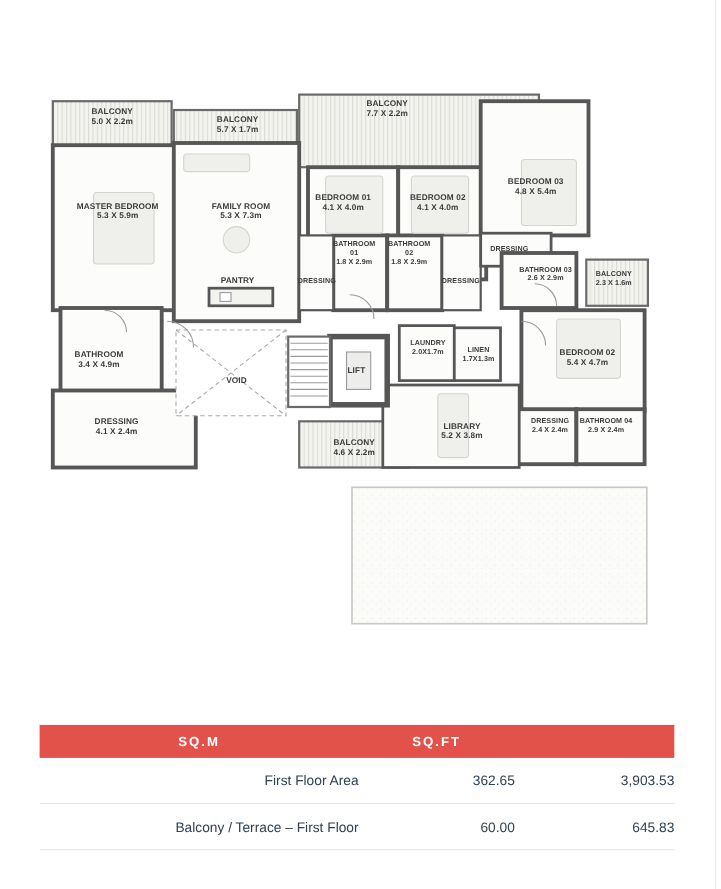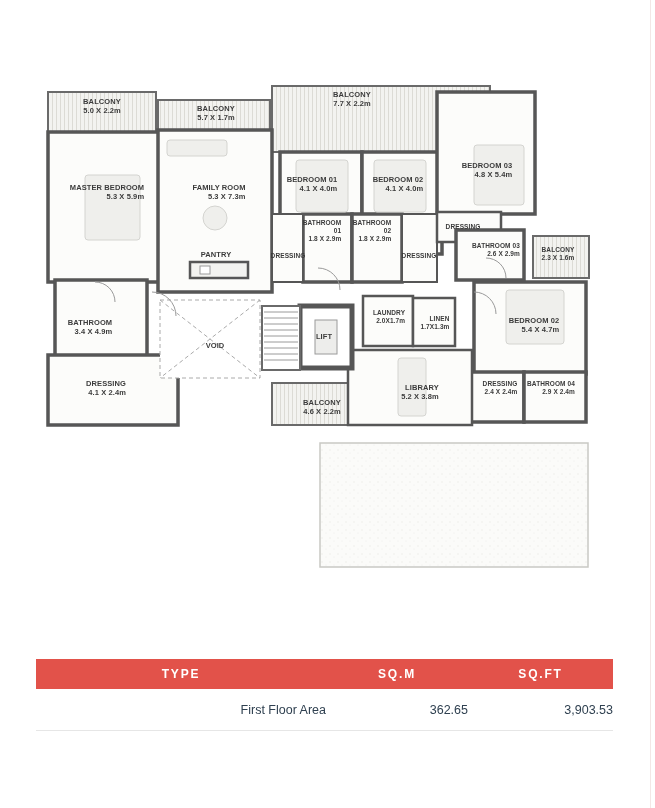--- a/index.html
+++ b/index.html
@@ -3,21 +3,21 @@
 <meta charset="utf-8">
 <style>
   html,body{margin:0;padding:0;}
   body{
     width:655px;height:808px;position:relative;background:#ffffff;
     font-family:"Liberation Sans",sans-serif;overflow:hidden;
   }
   .plan-wrap{position:absolute;left:0;top:0;width:655px;height:600px;}
   .plan-wrap svg{position:absolute;left:0;top:0;}
   .lbl{
-    position:absolute;transform:translate(-50%,-50%);text-align:right;
+    position:absolute;transform:translate(-50%,-50%);text-align:center;
     font-size:7.5px;line-height:1.25;font-weight:700;color:#3b3b3b;
     letter-spacing:.1px;white-space:nowrap;z-index:5;
   }
   .lbl span{display:block;}
   .lbl .dims{font-weight:600;}
   .lbl.sm{font-size:6.5px;}
   .right-edge{position:absolute;top:0;width:1px;height:808px;background:#f3e7e6;left:650px;}
   .area-table{position:absolute;left:36px;top:659px;width:577px;font-size:12.5px;}
   .t-head{display:grid;grid-template-columns:290px 142px 145px;background:#e2524a;height:30px;align-items:center;}
   .t-head div{color:#ffffff;text-align:center;font-weight:700;font-size:12px;letter-spacing:1.8px;}
@@ -214,24 +214,28 @@
       <span class="dims">2.4 X 2.4m</span>
     </div>
   <div class="lbl sm" style="left:551px;top:388px">
       <span>BATHROOM 04</span>
       <span class="dims">2.9 X 2.4m</span>
     </div>
 </div>
 
 <div class="area-table">
   <div class="t-head">
-    <div>TYPE</div>
     <div>SQ.M</div>
     <div>SQ.FT</div>
   </div>
   <div class="t-row">
     <div>First Floor Area</div>
     <div>362.65</div>
     <div>3,903.53</div>
   </div>
+  <div class="t-row">
+    <div>Balcony / Terrace – First Floor</div>
+    <div>60.00</div>
+    <div>645.83</div>
+  </div>
 </div>
 
 <div class="right-edge"></div>
 
 </body></html>

